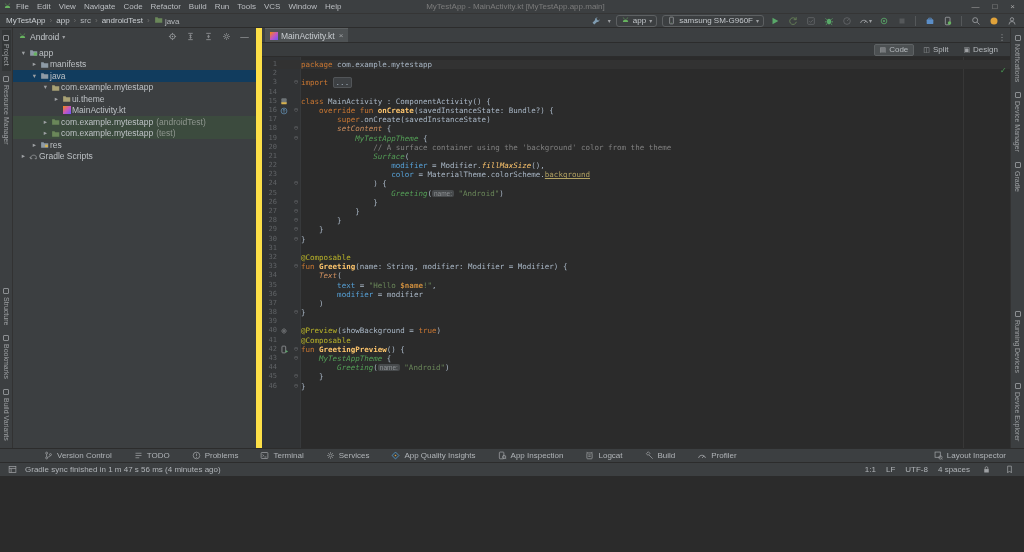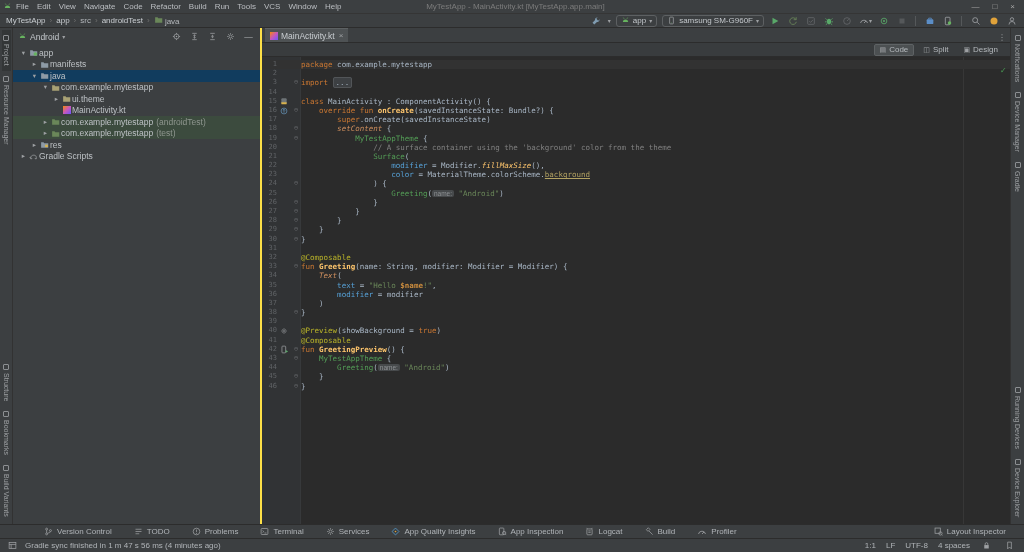--- a/index.html
+++ b/index.html
@@ -1,19 +1,19 @@
 <!DOCTYPE html>
 <html><head>
 <meta charset="utf-8">
 <style>
   *{margin:0;padding:0;box-sizing:border-box}
   html,body{width:1024px;height:552px;overflow:hidden}
   body{background:#2b2b2b;font-family:"Liberation Sans",sans-serif;color:#bbbec2;-webkit-font-smoothing:antialiased}
   .ic{display:inline-flex;align-items:center;justify-content:center;line-height:0}
-  .app{width:1024px;height:552px;display:flex;flex-direction:column}
+  .app{width:1024px;height:476px;display:flex;flex-direction:column}
 
   
   .titlebar{height:14px;background:#3c3f41;border-bottom:1px solid #353535;display:flex;align-items:center;font-size:8px;padding-left:3px;position:relative;flex:none}
   .win-title{position:absolute;left:7px;right:0;text-align:center;color:#7c7c7c;pointer-events:none}
   .menus{display:flex;position:relative;z-index:2}
   .menu-item{padding:0 4px;color:#bbbec2;cursor:default}
   .win-controls{margin-left:auto;display:flex;gap:13px;padding-right:9px;color:#a7a7a7;font-size:8px;position:relative;z-index:2}
 
   
   .navbar{height:14px;background:#3c3f41;border-bottom:1px solid #2c2c2c;display:flex;align-items:center;font-size:8px;padding:0 6px;flex:none}
@@ -31,21 +31,21 @@
   .main{flex:1;display:flex;min-height:0}
   .stripe{width:13px;background:#3c3f41;display:flex;flex-direction:column;align-items:center;font-size:7px;color:#9da0a3;flex:none;padding:2px 0}
   .stripe.r{width:14px;border-left:1px solid #323232}
   .stripe.l{border-right:1px solid #323232}
   .stripe .sp{flex:1}
   .stripe-item{writing-mode:vertical-rl;display:flex;align-items:center;gap:3px;padding:5px 1px;white-space:nowrap;cursor:default}
   .stripe-item.active{background:#333637}
   .sq{width:6px;height:6px;border:1px solid #8c8f92;border-radius:1px;display:inline-block;flex:none}
 
   
-  .project-panel{width:249px;background:#3c3f41;border-right:2px solid #fde047;display:flex;flex-direction:column;flex:none}
+  .project-panel{width:249px;background:#3c3f41;border-right:6px solid #fde047;display:flex;flex-direction:column;flex:none}
   .pp-header{height:17px;display:flex;align-items:center;font-size:8.5px;padding:0 5px;gap:3px;color:#c3c7cb;flex:none}
   .pp-icons{margin-left:auto;display:flex;gap:5px;align-items:center;color:#9da0a3}
   .tree{flex:1;font-size:8.5px;padding-top:2px;overflow:hidden}
   .trow{height:11.5px;display:flex;align-items:center;white-space:nowrap;cursor:default;color:#bdc1c5}
   .trow .arrow{width:9px;color:#9da0a3;font-size:6.5px;text-align:center;flex:none}
   .trow.selected{background:#113c5e}
   .trow.testbg{background:#3c4b3e}
   .tsuffix{color:#8f968f;margin-left:3px}
   .ticon{width:11px;display:inline-flex;justify-content:center;flex:none}
   .kico{width:8px;height:8px;background:linear-gradient(135deg,#f88909 0%,#c757bc 50%,#6b57ff 100%);display:inline-block}
@@ -63,21 +63,21 @@
   .gutter-bg{position:absolute;left:0;top:0;bottom:0;width:39px;background:#313335;border-right:1px solid #37393b}
   .margin-guide{position:absolute;top:0;bottom:0;left:701px;width:1px;background:#373737}
   .check{position:absolute;right:4px;top:8px;color:#499c54;font-size:9px;font-weight:bold}
   .cl{display:flex;height:9.2px;line-height:9.2px;align-items:center;position:relative}
   .cl.caret{background:#323232}
   .num{width:15px;text-align:right;color:#606366;font-size:7px;flex:none;position:relative}
   .gut{width:14px;flex:none;display:flex;justify-content:center;align-items:center;position:relative}
   .fold{width:10px;flex:none;text-align:center;color:#5e6164;font-size:7px;position:relative}
   .txt{white-space:pre;flex:none}
   .t-kw{color:#cc7832}.t-d{color:#a9b7c6}.t-fn{color:#ffc66d;font-weight:bold}
-  .t-ext{color:#ffc66d;font-style:italic}.t-cg{color:#549f57;}
+  .t-ext{color:#ffc66d;font-style:italic}.t-cg{color:#549f57;font-style:italic}
   .t-co{color:#ce8e5d;font-style:italic}.t-str{color:#6a8759}
   .t-tpl{color:#cc8d3e;font-weight:bold}.t-cmt{color:#808080}
   .t-ann{color:#bbb529}.t-nm{color:#56a0d6}
   .t-prop{color:#b3a262;text-decoration:underline}
   .t-chip{background:#3d4043;border:1px solid #525558;border-radius:2px;padding:0 2px;color:#a9b7c6}
   .t-hint{background:#474a4c;border-radius:2px;padding:0 2px;color:#8f9295;font-size:6.5px;font-family:"Liberation Sans",sans-serif}
 
   
   .toolbar-bottom{height:14px;background:#3c3f41;border-top:1px solid #2c2c2c;display:flex;align-items:center;font-size:8px;color:#b0b4b8;padding:0 10px 0 44px;flex:none}
   .tb-item{display:flex;align-items:center;gap:4px;margin-right:22px;cursor:default;white-space:nowrap}

